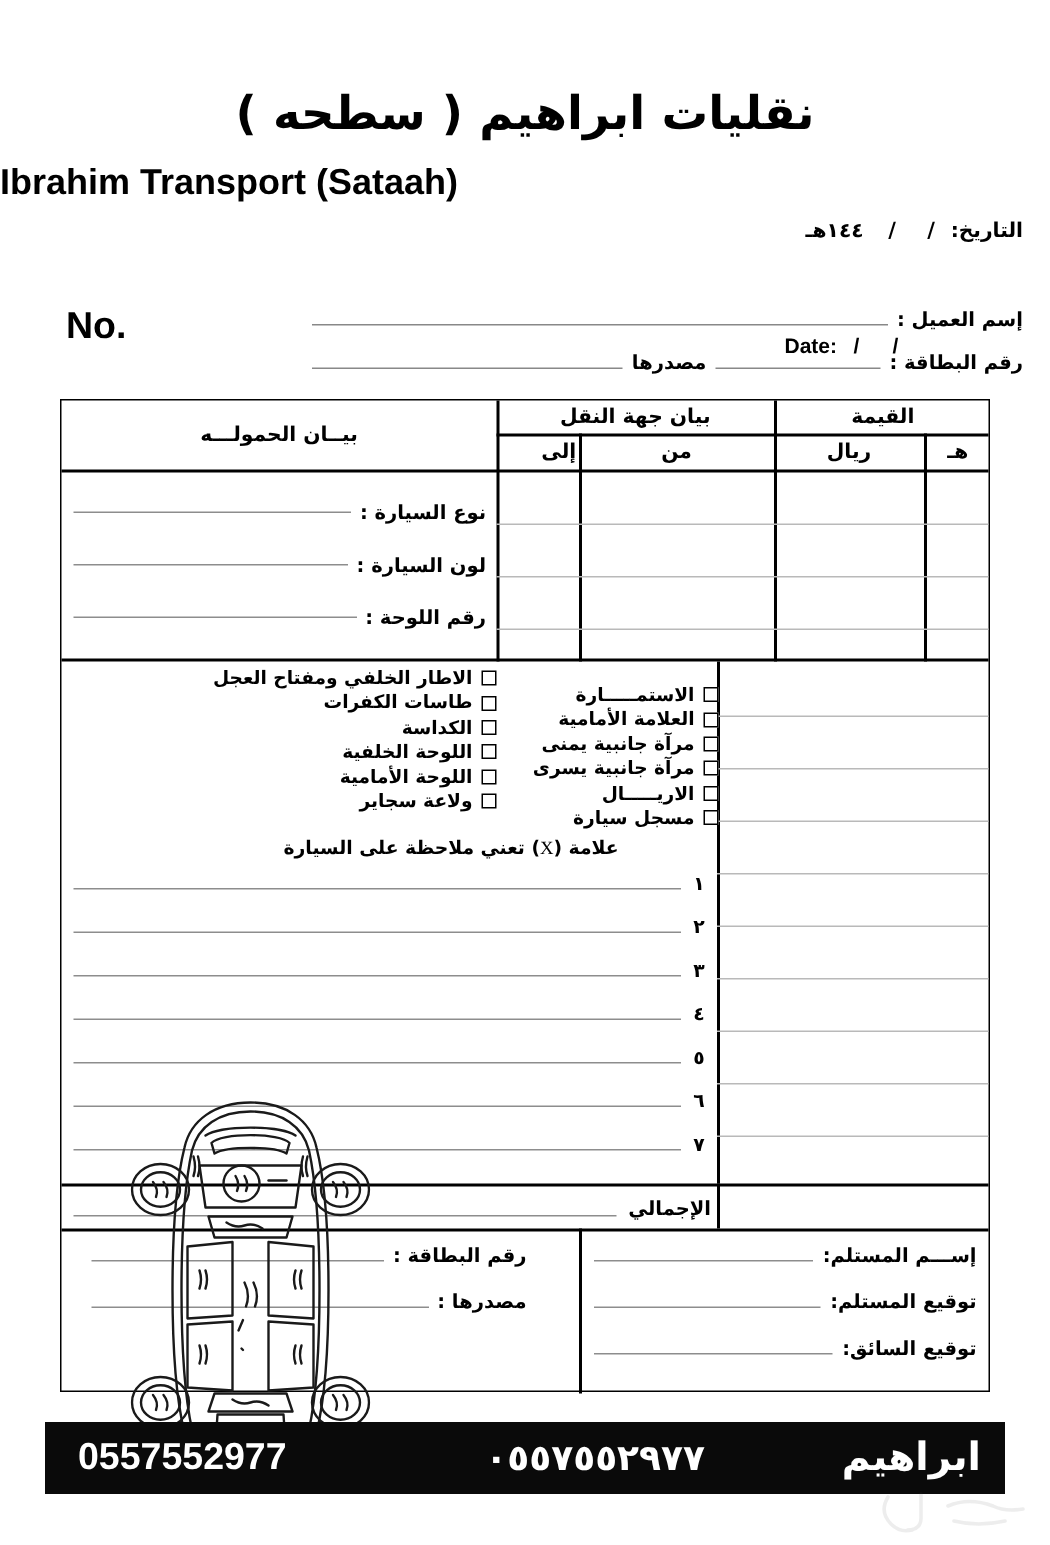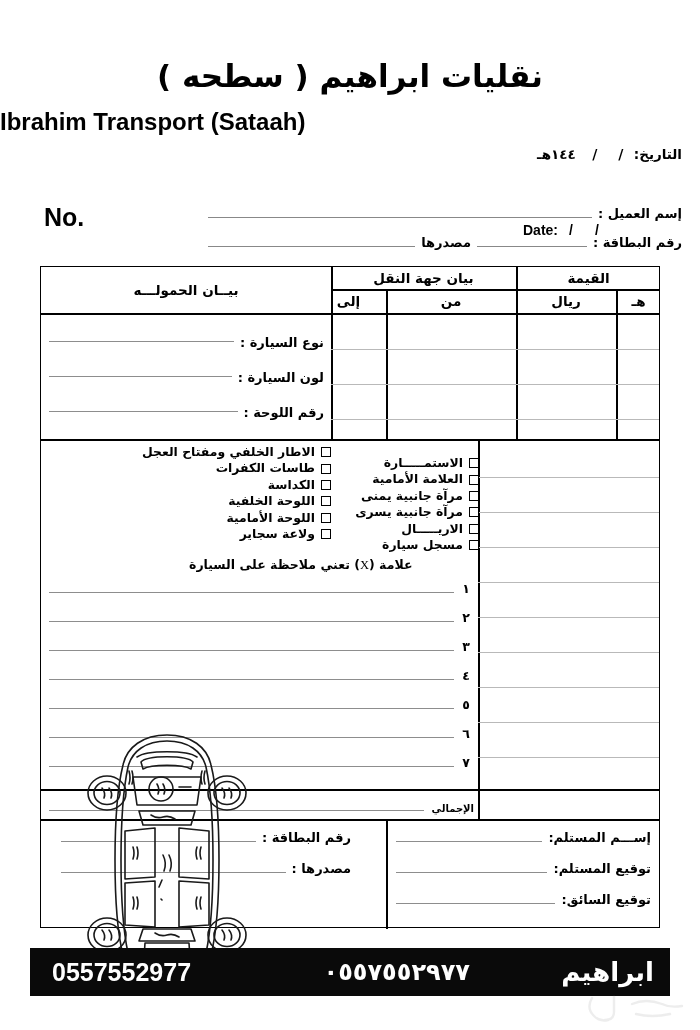--- a/index.html
+++ b/index.html
@@ -133,21 +133,21 @@
     font-size:12.5px;font-weight:bold;
     line-height:1;
   }
   .numline .ln{
     flex:1;border-bottom:1px solid #8d8d8d;height:1px;margin-bottom:2px;margin-right:4px;
   }
 
   .total{
     position:absolute;
     display:flex;align-items:flex-end;direction:rtl;
-    font-size:10px;font-weight:bold;
+    font-size:13px;font-weight:bold;
   }
   .total .ln{flex:1;border-bottom:1px solid #8d8d8d;height:1px;margin-bottom:3px;margin-right:8px;}
 
   
   .sig{
     position:absolute;
     display:flex;align-items:baseline;direction:rtl;
     font-size:13px;font-weight:bold;
   }
   .sig .ln{flex:1;border-bottom:1px solid #8d8d8d;height:1px;margin-bottom:3px;margin-right:6px;}
@@ -221,21 +221,21 @@
     <div class="v" style="left:290px;bottom:auto;height:174px;top:0;"></div>
     <div class="v" style="left:475px;top:0;height:174px;"></div>
     <div class="v" style="left:345px;top:22px;height:152px;"></div>
     <div class="v" style="left:575px;top:22px;height:152px;"></div>
 
     <div class="h" style="top:22px;left:290px;right:0;"></div>
     <div class="h" style="top:46px;left:0;right:0;"></div>
 
     <div class="cellhdr" style="left:0;top:0;width:290px;height:46px;">بيــان الحمولـــه</div>
     <div class="cellhdr" style="left:290px;top:0;width:185px;height:22px;">بيان جهة النقل</div>
-    <div class="cellhdr" style="left:290px;top:22px;width:35px;height:24px;">إلى</div>
+    <div class="cellhdr" style="left:290px;top:22px;width:35px;height:24px;padding-left:24px;">إلى</div>
     <div class="cellhdr" style="left:345px;top:22px;width:130px;height:24px;">من</div>
     <div class="cellhdr" style="left:475px;top:0;width:145px;height:22px;">القيمة</div>
     <div class="cellhdr" style="left:475px;top:22px;width:100px;height:24px;">ريال</div>
     <div class="cellhdr" style="left:575px;top:22px;width:45px;height:24px;">هـ</div>
 
     <div class="hl" style="left:290px;right:0;top:82px;"></div>
     <div class="hl" style="left:290px;right:0;top:117px;"></div>
     <div class="hl" style="left:290px;right:0;top:152px;"></div>
 
     <div class="spec" style="left:8px;top:66px;width:275px;height:18px;">

